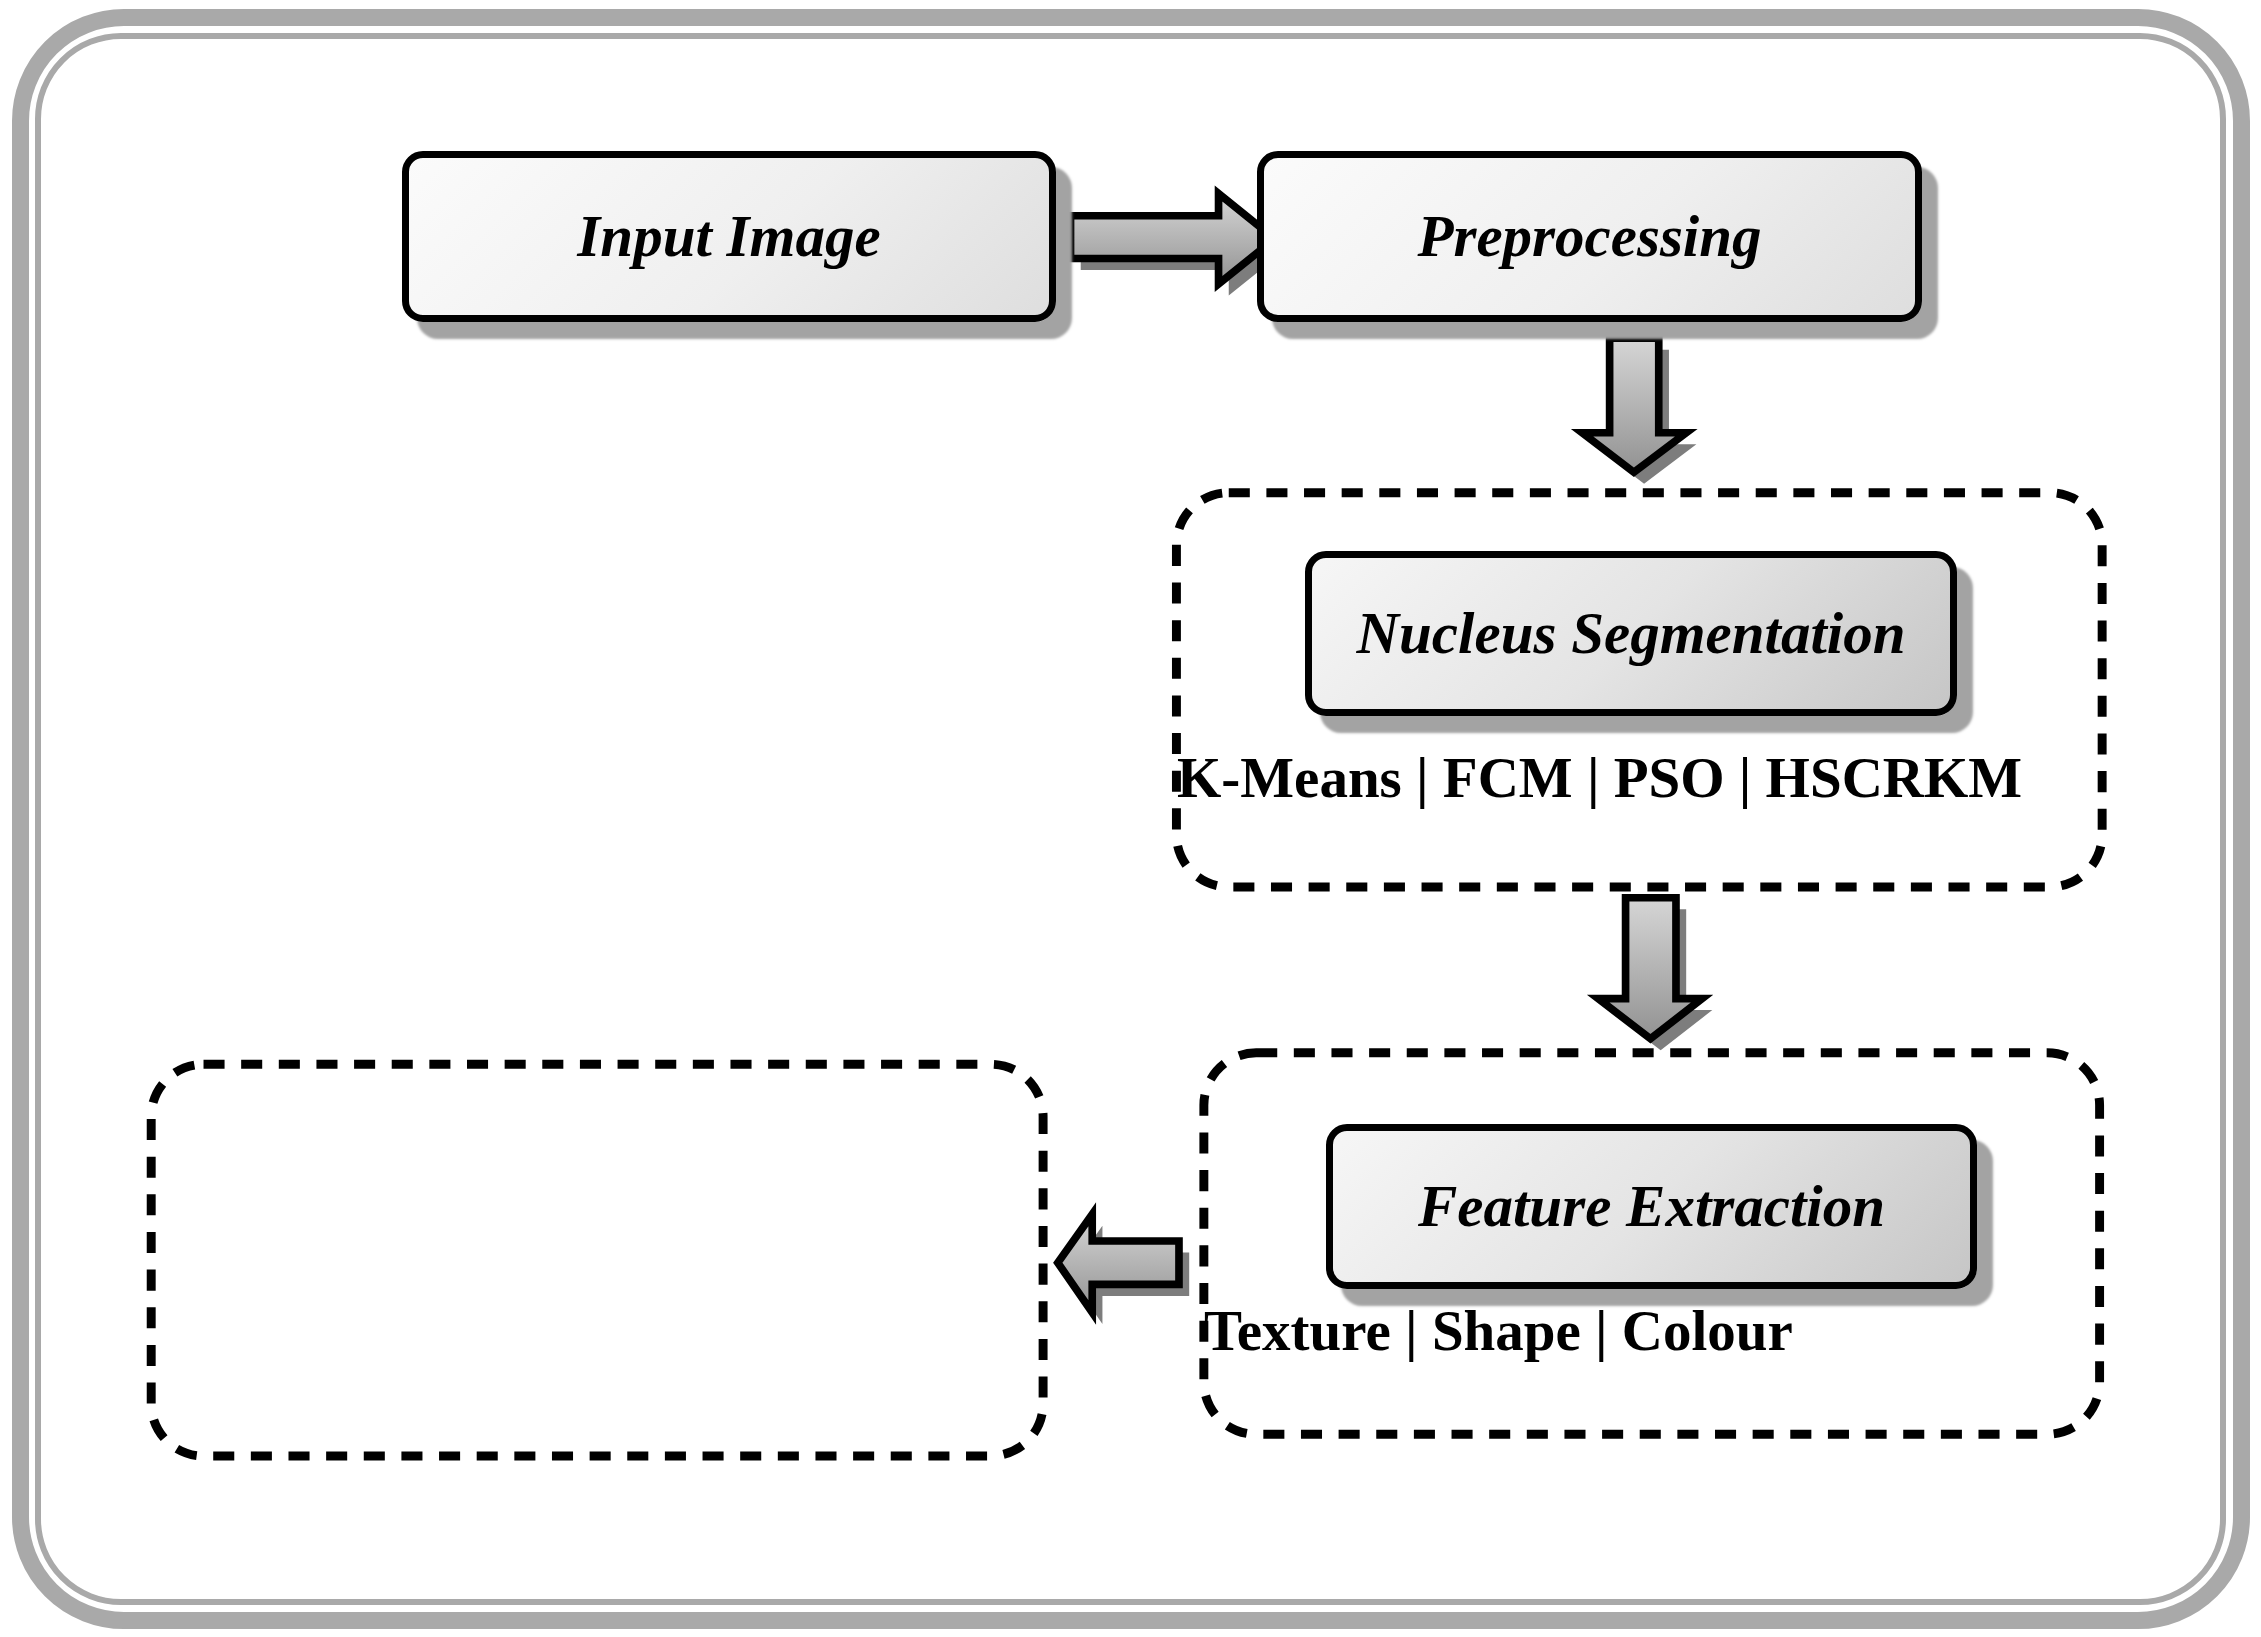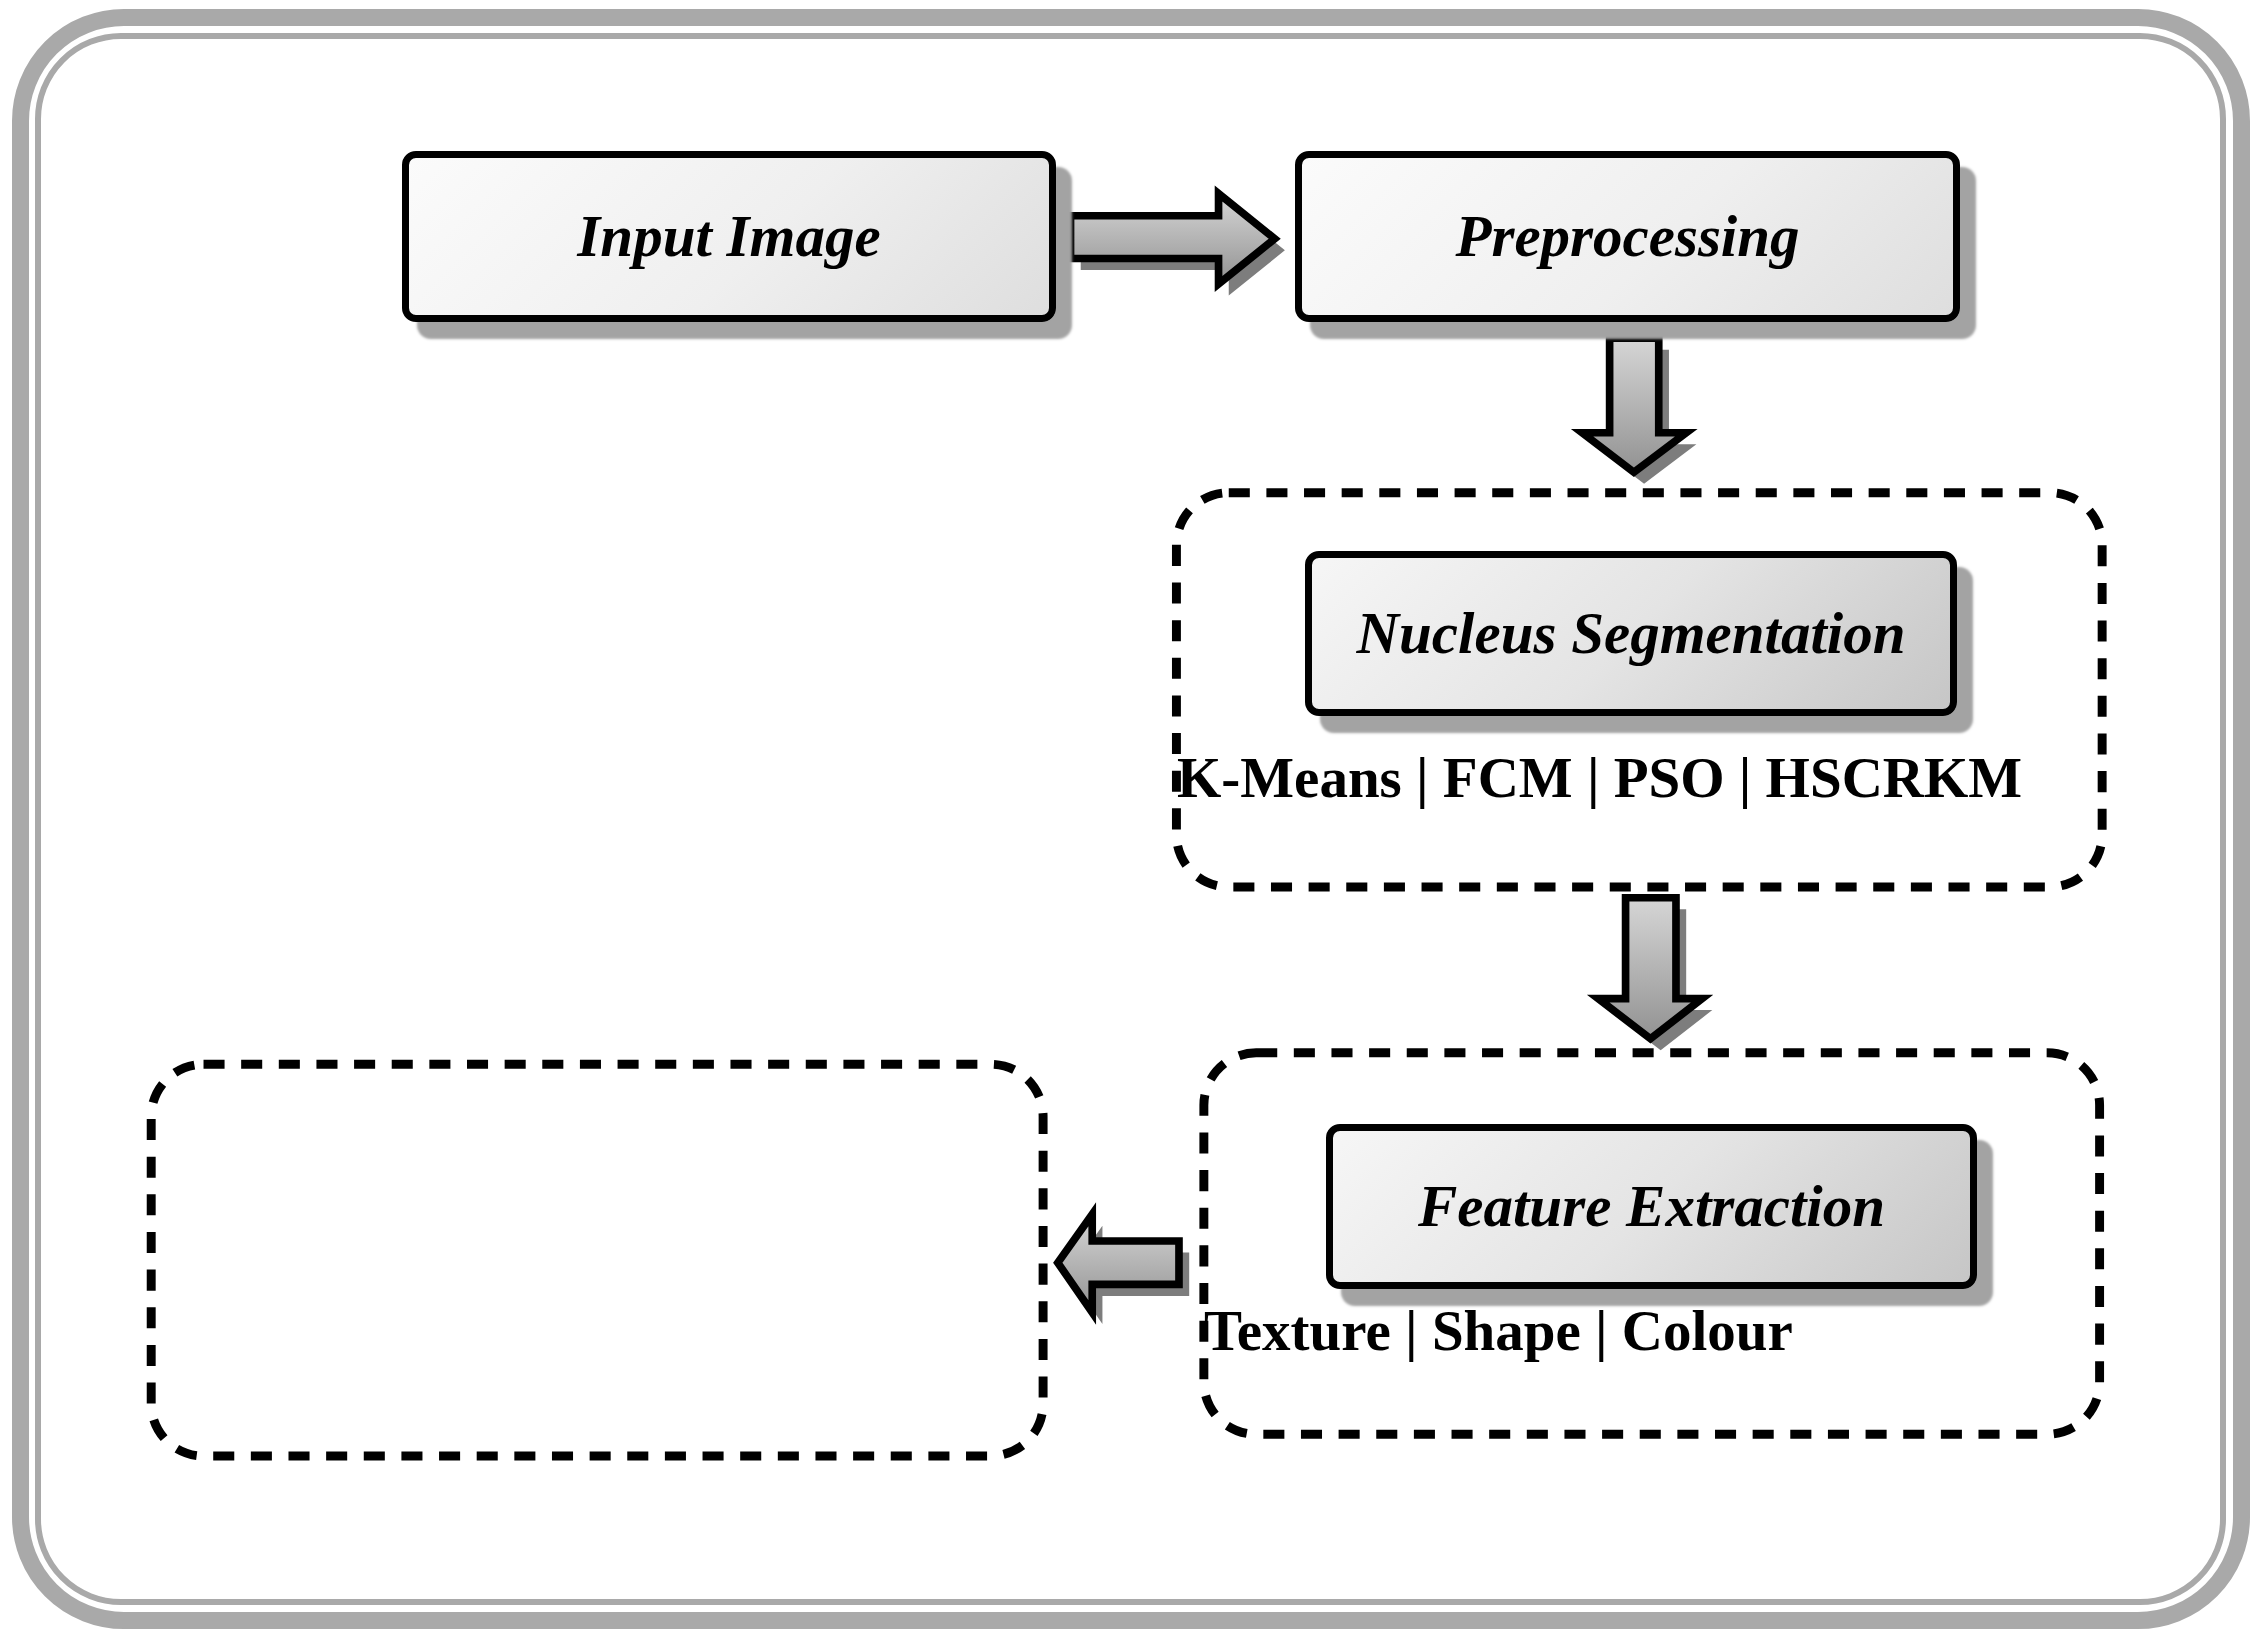--- a/index.html
+++ b/index.html
@@ -47,21 +47,21 @@
   }
   .arrow-shadow {
     fill: #7d7d7d;
     stroke: none;
   }
   
   .node {
     position: absolute;
     z-index: 2;
     border: 7px solid #000000;
-    border-radius: 14px;
+    border-radius: 21px;
     box-sizing: border-box;
     display: flex;
     align-items: center;
     justify-content: center;
     box-shadow: 15.3px 16.6px 2.6px #a3a3a3;
   }
   .node-light {
     background: linear-gradient(135deg, #fbfbfb 0%, #efefef 55%, #dedede 100%);
   }
   .node-std {
@@ -124,21 +124,21 @@
     <g>
       <polygon class="arrow-shadow" transform="translate(16,18)" points="1848,1945 1712,1945 1712,1903 1658,1979 1712,2057 1712,2013 1848,2013"></polygon>
       <polygon class="arrow-body" fill="url(#arrowGrad)" points="1848,1945 1712,1945 1712,1903 1658,1979 1712,2057 1712,2013 1848,2013"></polygon>
     </g>
   </svg>
 
   <div class="node node-light" style="left:402px; top:151px; width:654px; height:171px;">
     <span class="node-label">Input Image</span>
   </div>
 
-  <div class="node node-light" style="left:1295px; top:151px; width:665px; height:171px;">
+  <div class="node node-light" style="left:1257px; top:151px; width:665px; height:171px;">
     <span class="node-label">Preprocessing</span>
   </div>
 
   <div class="node node-std" style="left:1305px; top:551px; width:652px; height:165px;">
     <span class="node-label">Nucleus Segmentation</span>
   </div>
 
   <div class="node node-std" style="left:1326px; top:1096px; width:651px; height:165px;margin-top:28px;">
     <span class="node-label">Feature Extraction</span>
   </div>

